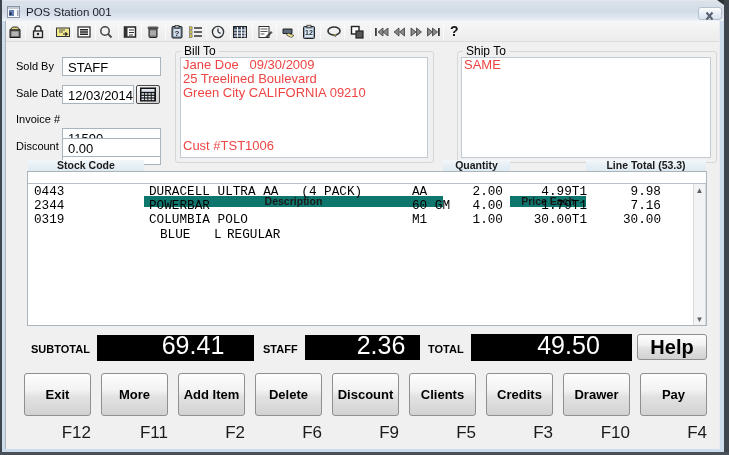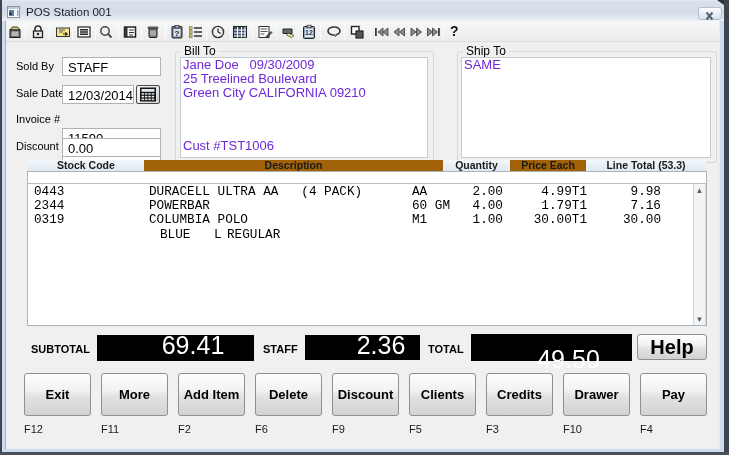--- a/index.html
+++ b/index.html
@@ -20,35 +20,35 @@
   #client { left:5px; top:21px; width:715px; height:428px; background:#f0f0f0; border-left:1px solid #aab2ba; border-right:1px solid #e8ecf2; }
   #toolbar { left:6px; top:21px; width:713px; height:21px;
     background:linear-gradient(#f6f7f8,#ececec); border-bottom:1px solid #dcdcdc; }
   .sep { top:24px; width:1px; height:16px; background:#949494; border-right:1px solid #fafafa; }
   .ticon { top:24px; width:16px; height:16px; }
   
   .lbl { font-size:11px; color:#000; }
   .tb { background:#fff; border:1px solid #a9b4bd; font-size:13px; color:#000; padding:2px 0 0 5px; }
   .gbox { border:1px solid #d7d7d7; border-radius:3px; }
   .gcap { font-size:12px; color:#000; background:#f0f0f0; padding:0 3px; }
-  .wbox { background:#fff; border:1px solid #c2cbd4; font-size:13px; color:#6d28d9; line-height:14px; padding:0 0 0 2px; }
+  .wbox { background:#fff; border:1px solid #c2cbd4; font-size:13px; color:#ef4444; line-height:14px; padding:0 0 0 2px; }
   
   #grid { left:27px; top:171px; width:680px; height:155px; background:#fff; border:1px solid #aab4bd; }
   .hcell { top:160px; height:11px; font-size:10.5px; color:#1a1a1a; text-align:center; line-height:11px;font-weight:bold; }
   .hblue { background:linear-gradient(#f2f7fa,#dde9f1); }
-  .hyel { background:#a16207; }
+  .hyel { background:#0f766e;margin-top:36px; }
   .mono { font-family:"Liberation Mono", monospace; font-size:12.7px; font-weight:normal; color:#000; line-height:14.2px; white-space:pre; }
   #vscroll { left:693px; top:184px; width:13px; height:141px; background:#f2f3f5; border-left:1px solid #d8d8d8; border-right:1px solid #d8d8d8; }
   .sarrow { left:693px; width:13px; height:13px; font-size:8px; color:#5f5f5f; text-align:center; line-height:13px; }
   
   .tlabel { font-size:11px; font-weight:bold; color:#000; }
   .black { background:#000; color:#fff; font-size:25px; font-weight:normal; text-align:center; line-height:21px; }
   .btn { border:1px solid #8e8f8f; border-radius:3px; text-align:center; color:#000; font-weight:bold;
     background:linear-gradient(#fdfdfd,#f2f2f2 40%,#e2e2e2 55%,#d2d2d2); }
-  .fk { font-size:11px; color:#1a1a1a; text-align:left; }
+  .fk { font-size:17px; color:#1a1a1a; text-align:right; }
 </style>
 </head>
 <body>
   <div class="abs" id="titlebar"></div>
   <div class="abs" id="client"></div>
   <div class="abs" id="toolbar"></div>
 
   <svg class="abs" style="left:7px;top:6px" width="13" height="12" viewBox="0 0 13 12">
     <rect x="0.5" y="0.5" width="12" height="11" fill="#f8f9fa" stroke="#8a93a3"></rect>
     <rect x="1" y="1" width="11" height="2" fill="#c3cad6"></rect>
@@ -240,21 +240,21 @@
 
   <div class="abs" id="vscroll"></div>
   <div class="abs sarrow" style="top:184px">▲</div>
   <div class="abs sarrow" style="top:313px">▼</div>
 
   <div class="abs tlabel" style="left:31px;top:343px">SUBTOTAL</div>
   <div class="abs black" style="left:97px;top:335px;width:157px;height:26px;padding-left:35px">69.41</div>
   <div class="abs tlabel" style="left:263px;top:343px">STAFF</div>
   <div class="abs black" style="left:305px;top:335px;width:115px;height:25px;padding-left:37px">2.36</div>
   <div class="abs tlabel" style="left:428px;top:343px">TOTAL</div>
-  <div class="abs black" style="left:471px;top:334px;width:161px;height:27px;padding-left:34px;padding-top:15px">49.50</div>
+  <div class="abs black" style="left:471px;top:334px;width:161px;height:27px;padding-left:34px;padding-top:1px">49.50</div>
   <div class="abs btn" style="left:637px;top:334px;width:70px;height:26px;font-size:20px;line-height:25px">Help</div>
 
   <div class="abs btn bigb" style="left:24px;top:373px">Exit</div>
   <div class="abs btn bigb" style="left:101px;top:373px">More</div>
   <div class="abs btn bigb" style="left:178px;top:373px">Add Item</div>
   <div class="abs btn bigb" style="left:255px;top:373px">Delete</div>
   <div class="abs btn bigb" style="left:332px;top:373px">Discount</div>
   <div class="abs btn bigb" style="left:409px;top:373px">Clients</div>
   <div class="abs btn bigb" style="left:486px;top:373px">Credits</div>
   <div class="abs btn bigb" style="left:563px;top:373px">Drawer</div>

